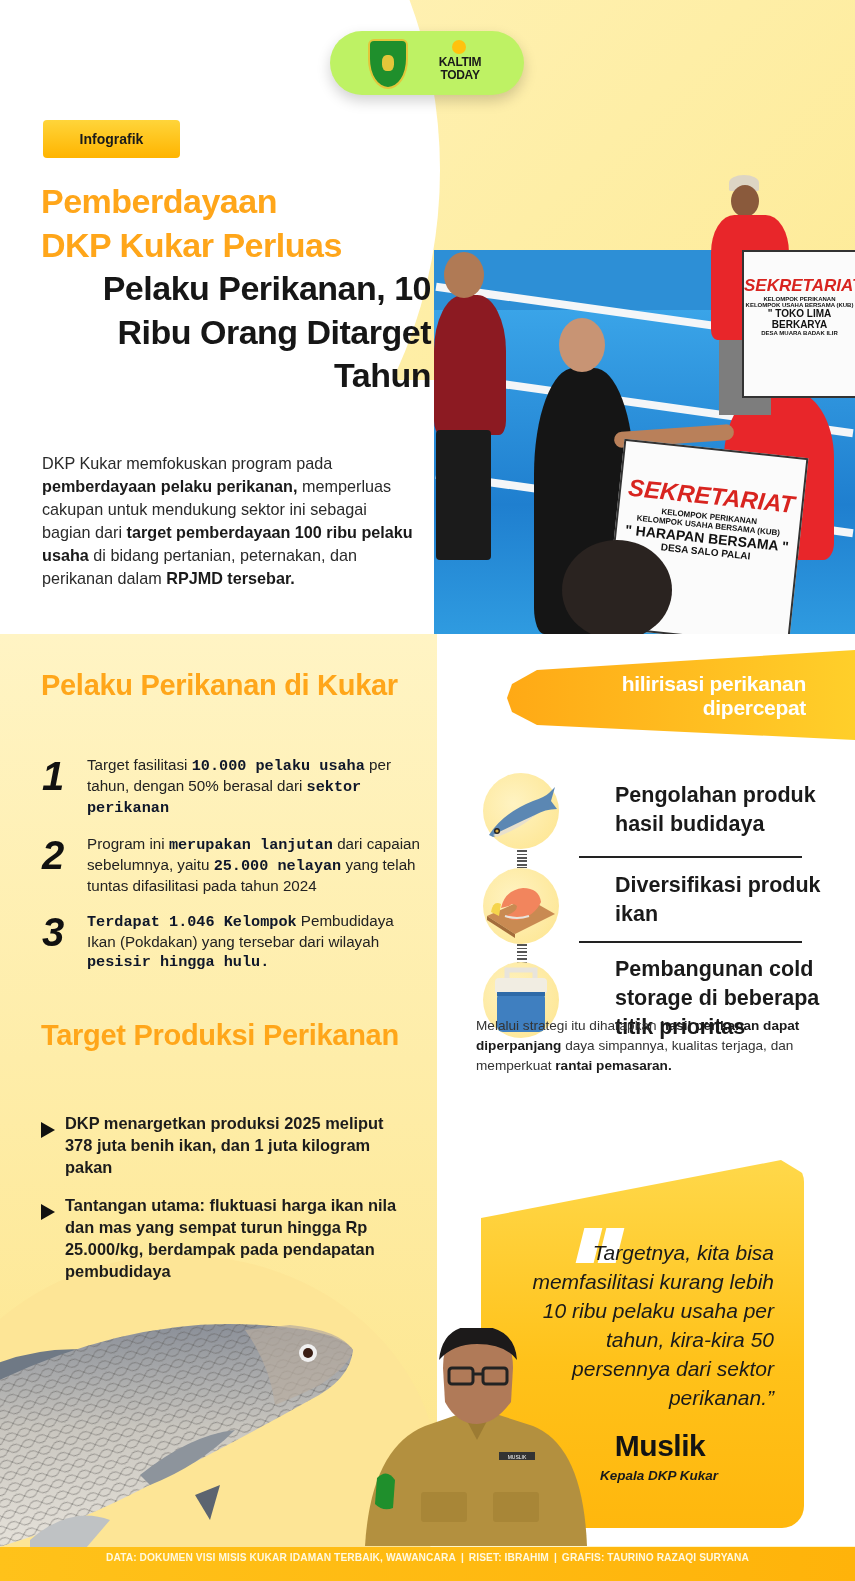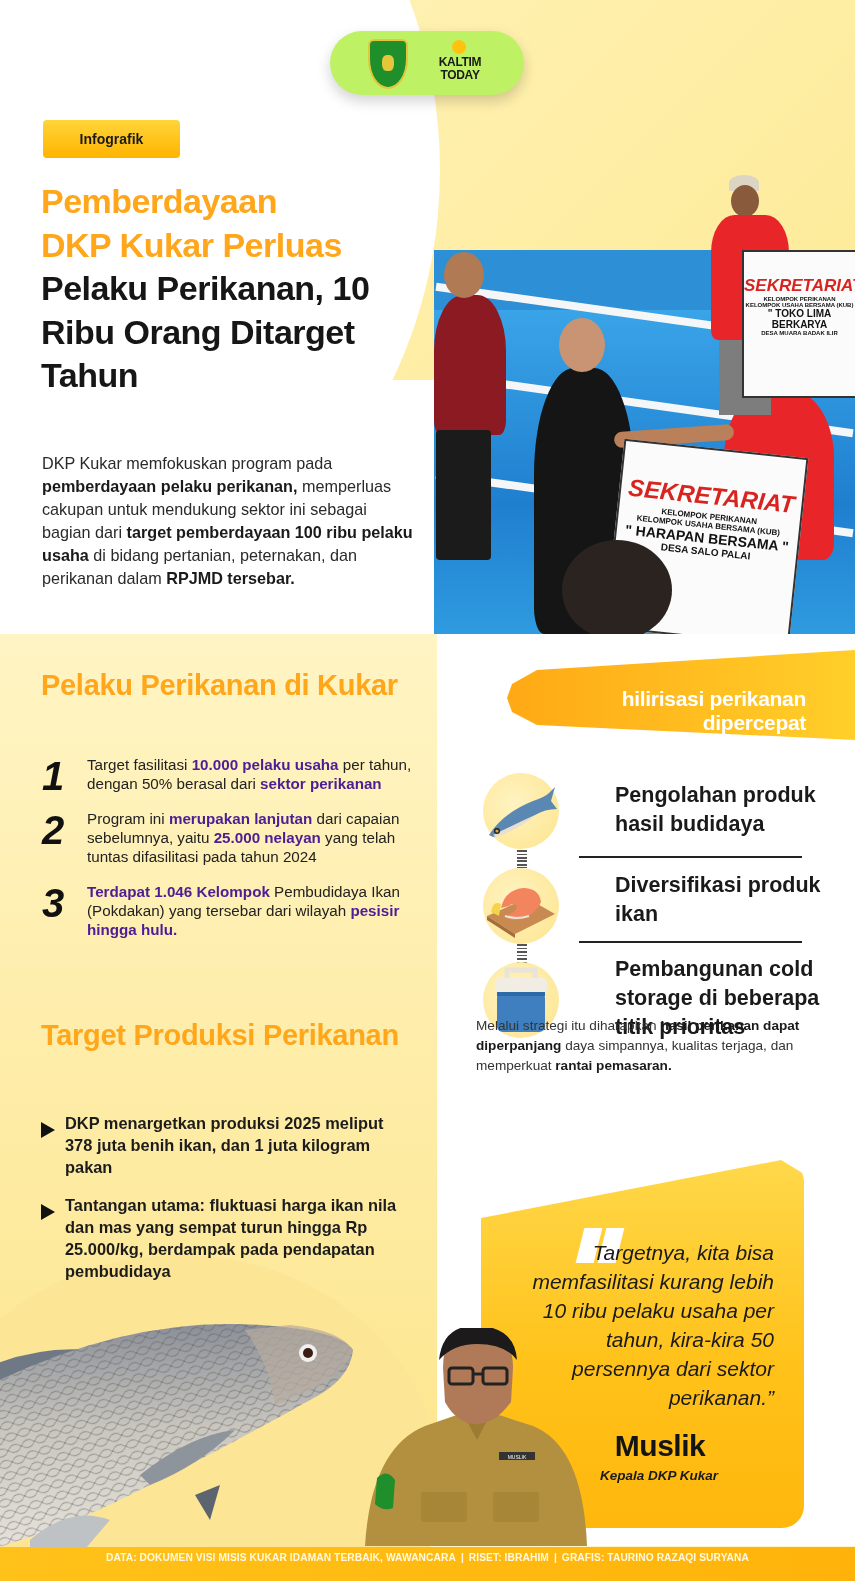--- a/index.html
+++ b/index.html
@@ -72,21 +72,21 @@
     background: linear-gradient(180deg, #ffd53a 0%, #ffb400 100%);
     font-weight: 700; font-size: 14px; line-height: 38px;
     text-align: center; color: #1a1a1a;
   }
   .title {
     left: 41px; top: 180px; width: 390px;
     font-weight: 900; font-size: 34px; line-height: 43.5px;
     letter-spacing: -0.5px;
   }
   .title .accent { color: #ffa61a; display: block; }
-  .title .dark { color: #161616; display: block; }
+  .title .dark { color: #161616; display: block; text-align: right; }
   .intro {
     left: 42px; top: 452px; width: 375px;
     font-size: 16.2px; line-height: 23px; color: #2a2a2a;
   }
   .intro b { color: #1a1a1a; }
 
   
   .photo {
     left: 434px; top: 250px; width: 421px; height: 384px;
     overflow: hidden;
@@ -112,21 +112,21 @@
   .num-list { left: 42px; top: 755px; width: 380px; }
   .num-item { position: relative; padding-left: 45px; margin-bottom: 16px; }
   .num-item .num {
     position: absolute; left: 0; top: 0;
     font-weight: 900; font-style: italic; font-size: 40px; line-height: 42px;
     color: #111;
   }
   .num-item .txt {
     font-size: 15.2px; line-height: 19px; color: #222;
   }
-  .num-item .txt b { color: #4c1d95; }
+  .num-item .txt b { color: #0f172a; font-family: Liberation Mono, monospace; }
 
   .sec2-title { left: 41px; top: 1018px; width: 380px; }
   .tri-list { left: 40px; top: 1104px; width: 360px; }
   .tri-item { position: relative; padding-left: 25px; margin-bottom: 16px; margin-top: 8px; }
   .tri-item .tri {
     position: absolute; left: 1px; top: 10px; width: 0; height: 0;
     border-top: 8px solid transparent; border-bottom: 8px solid transparent;
     border-left: 14px solid #111;
   }
   .tri-item .txt {
@@ -139,21 +139,21 @@
   }
 
   
   .ribbon {
     left: 507px; top: 650px; width: 348px; height: 90px;
     background: linear-gradient(90deg, #ffa915 0%, #ffcf2a 100%);
     clip-path: polygon(30px 20px, 348px 0, 348px 90px, 30px 75px, 5px 62px, 0 48px, 5px 34px);
     border-radius: 0;
   }
   .ribbon-text {
-    left: 520px; top: 687px; width: 286px;
+    left: 520px; top: 672px; width: 286px;
     text-align: right; color: #ffffff;
     font-weight: 900; font-size: 21px; line-height: 24px; letter-spacing: -0.3px;
   }
 
   .feature-icon {
     position: absolute; left: 483px; width: 76px; height: 76px;
     border-radius: 50%;
     background: radial-gradient(circle at 40% 40%, #fff3c2 0%, #fde48c 100%);
   }
   .connector {

